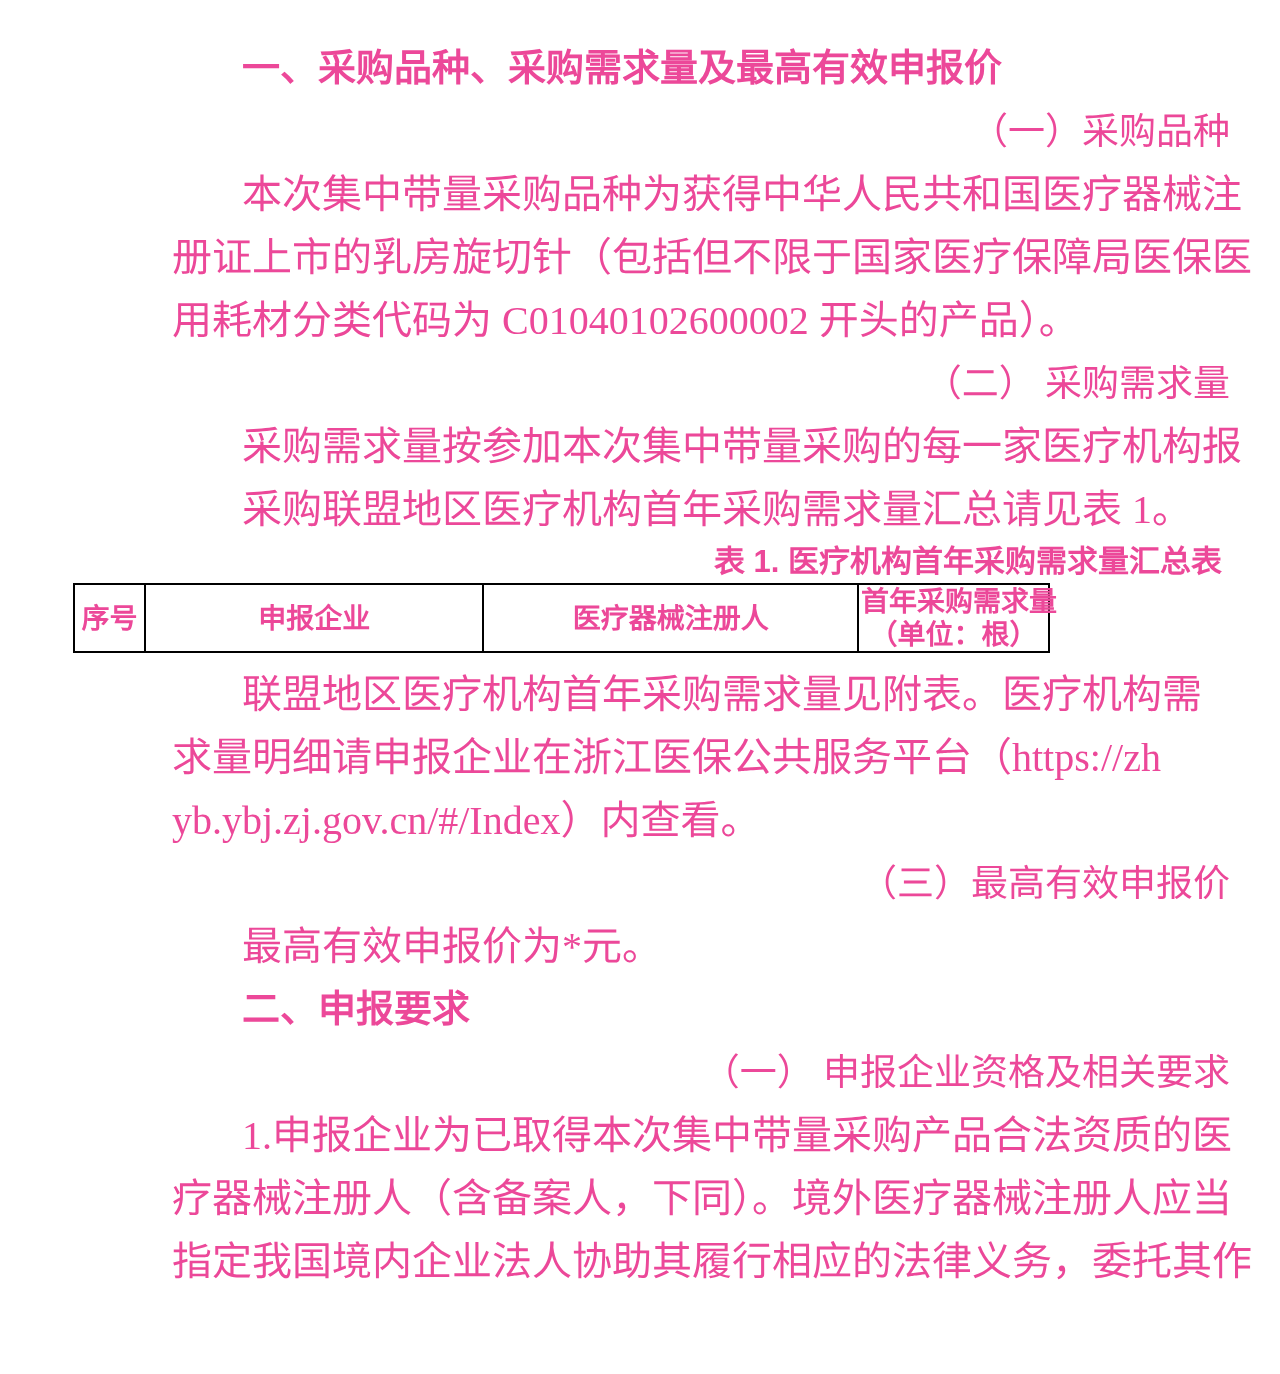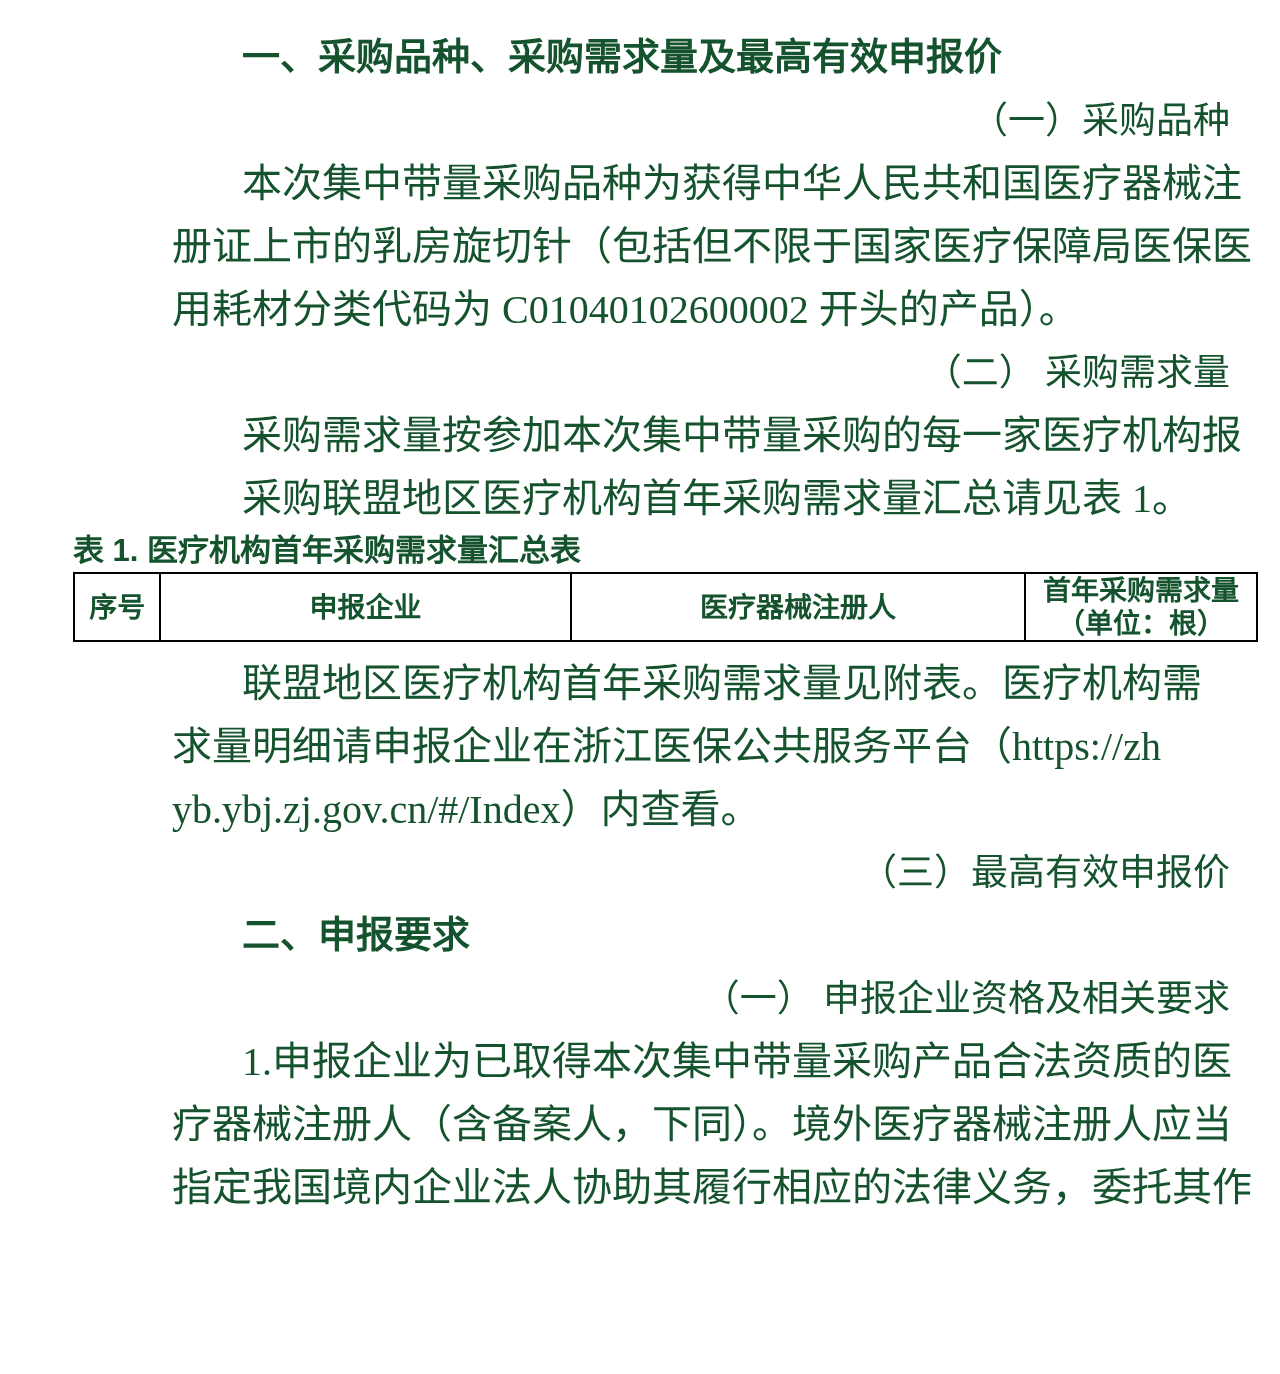--- a/index.html
+++ b/index.html
@@ -5,23 +5,23 @@
   html, body {
     margin: 0;
     padding: 0;
     background: #ffffff;
   }
   .page {
     position: relative;
     width: 1280px;
     height: 1374px;
     background: #ffffff;
-    color: #14532d;
+    color: #ec4899;
     box-sizing: border-box;
-    padding-top: 26px;
+    padding-top: 37px;
     overflow: hidden;
     font-family: "Liberation Serif", "DejaVu Serif", serif;
   }
   
   .line {
     height: 63px;
     line-height: 63px;
     margin-left: 172px;
     margin-right: 50px;
     font-size: 40px;
@@ -37,28 +37,28 @@
     font-size: 38px;
   }
   
   .sub { font-size: 37px; text-align: right; }
   
   .tbl-title {
     width: 1149px;
     margin-left: 73px;
     height: 42px;
     line-height: 42px;
-    text-align: left;
+    text-align: right;
     font-family: "Liberation Sans", "DejaVu Sans", sans-serif;
     font-weight: bold;
     font-size: 31px;
     white-space: nowrap;
   }
   table.summary {
-    width: 1185px;
+    width: 977px;
     margin-left: 73px;
     border-collapse: collapse;
     table-layout: fixed;
   }
   table.summary th {
     border: 2px solid #000000;
     height: 66px;
     padding: 0 2px;
     text-align: center;
     vertical-align: middle;
@@ -122,20 +122,23 @@
   </table>
 
   <div class="after-table">
     <div class="line ind">联盟地区医疗机构首年采购需求量见附表。医疗机构需</div>
     <div class="line">求量明细请申报企业在浙江医保公共服务平台（https://zh</div>
     <div class="line">yb.ybj.zj.gov.cn/#/Index）内查看。</div>
   </div>
 
   <div class="line ind sub">（三）最高有效申报价</div>
 
+  <div>
+    <div class="line ind">最高有效申报价为*元。</div>
+  </div>
 
   <div class="line ind h1">二、申报要求</div>
 
   <div class="line ind sub">（一） 申报企业资格及相关要求</div>
 
   <div>
     <div class="line ind">1.申报企业为已取得本次集中带量采购产品合法资质的医</div>
     <div class="line">疗器械注册人（含备案人，下同）。境外医疗器械注册人应当</div>
     <div class="line">指定我国境内企业法人协助其履行相应的法律义务，委托其作</div>
   </div>

